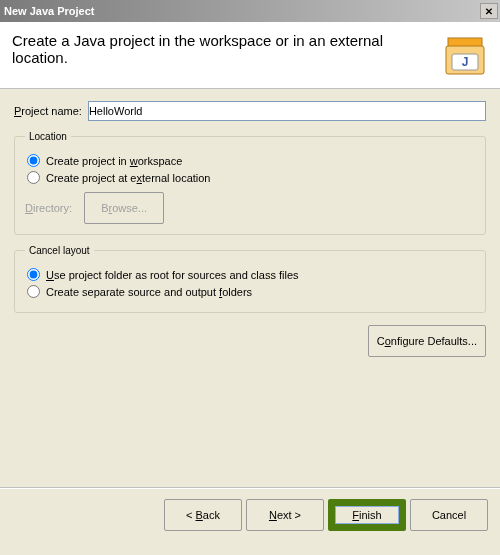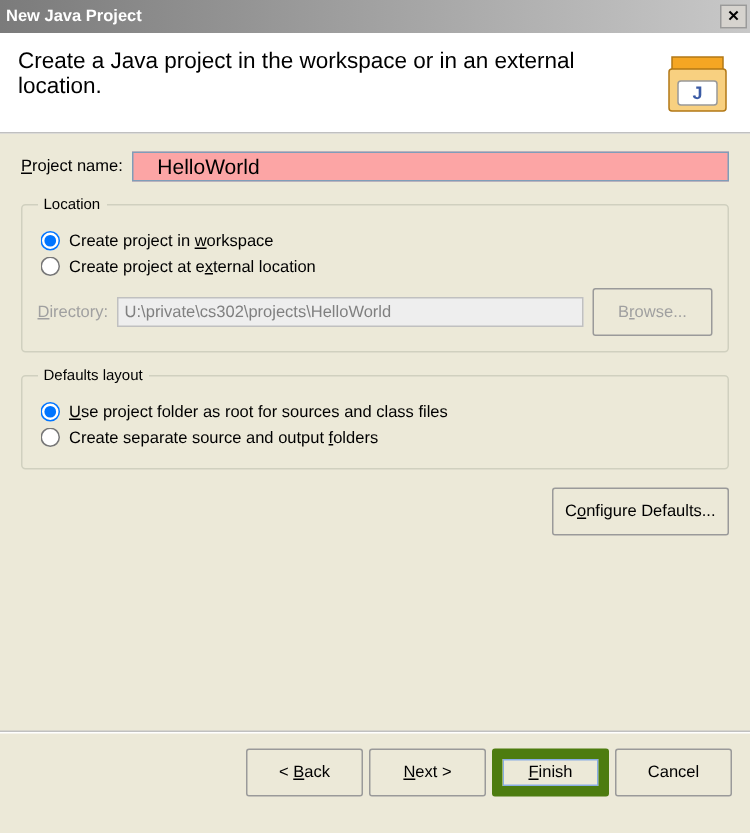--- a/index.html
+++ b/index.html
@@ -56,24 +56,24 @@
 .row {
   display: flex;
   align-items: center;
   margin-bottom: 10px;
 }
 .row label { margin-right: 6px; }
 .text-input {
   flex: 1;
   height: 20px;
   border: 1px solid #7f9db9;
-  padding: 2px 16px;
+  padding: 2px 0;
   font-family: inherit;
-  font-size: 14px;
-  background: #fca5a5;
+  font-size: 11px;
+  background: #ffffff;
 }
 fieldset {
   border: 1px solid #d0d0bf;
   border-radius: 3px;
   margin: 0 0 10px 0;
   padding: 8px 10px 10px 10px;
 }
 legend {
   padding: 0 4px;
   color: #000;
@@ -181,27 +181,26 @@
     <div class="radio-row">
       <input type="radio" name="loc" checked="" style="">
       <label>Create project in <span class="underline">w</span>orkspace</label>
     </div>
     <div class="radio-row">
       <input type="radio" name="loc" style="">
       <label>Create project at e<span class="underline">x</span>ternal location</label>
     </div>
     <div class="dir-row">
       <label><span class="underline">D</span>irectory:</label>
-      <input type="text" disabled="" class="dir-input" value="U:\private\cs302\projects\HelloWorld" style="">
       <button class="btn browse-btn" disabled="">B<span class="underline">r</span>owse...</button>
     </div>
   </fieldset>
 
   <fieldset>
-    <legend>Defaults layout</legend>
+    <legend>Cancel layout</legend>
     <div class="radio-row">
       <input type="radio" name="layout" checked="" style="">
       <label><span class="underline">U</span>se project folder as root for sources and class files</label>
     </div>
     <div class="radio-row">
       <input type="radio" name="layout" style="">
       <label>Create separate source and output <span class="underline">f</span>olders</label>
     </div>
   </fieldset>
 </div>

